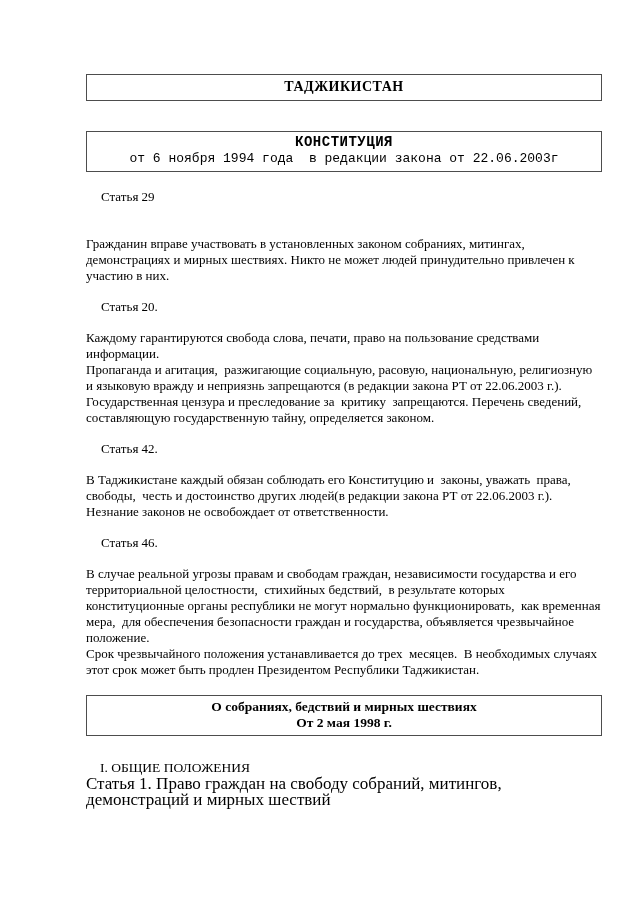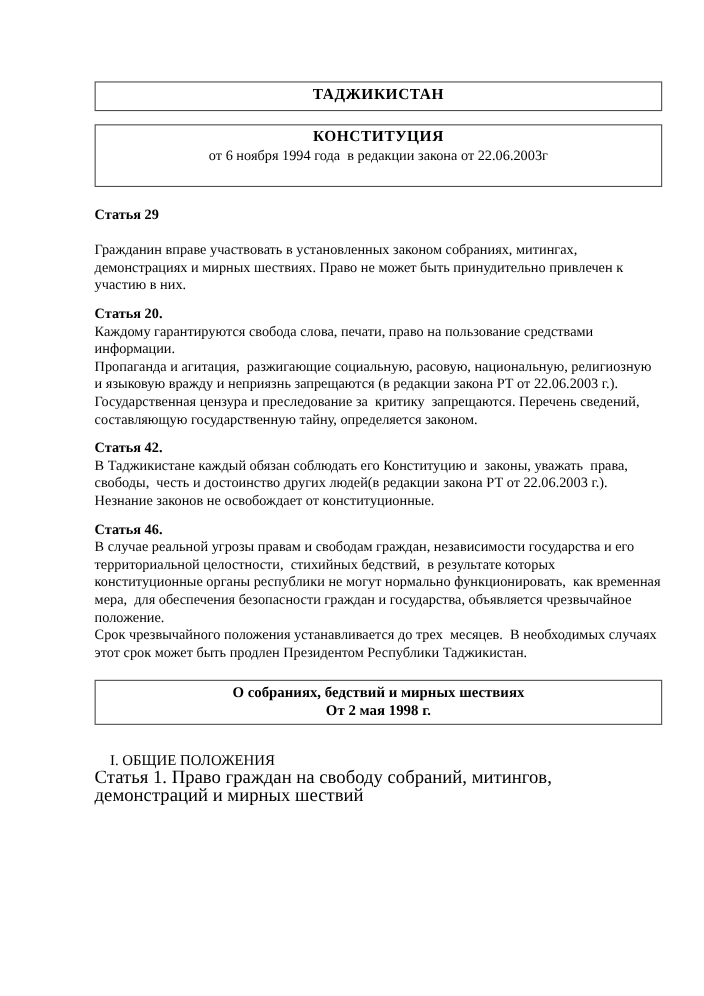--- a/index.html
+++ b/index.html
@@ -27,22 +27,23 @@
     text-align: center;
   }
   .country-box {
     padding: 4px 0 5px 0;
     font-weight: bold;
     font-size: 14px;
     line-height: 16px;
     letter-spacing: 0.5px;
   }
   .const-box {
-    margin-top: 12px;
-    padding: 2px 0 20px 0;
+    margin-top: 30px;
+    padding: 2px 0 4px 0;
+    font-family: Liberation Mono, monospace;
   }
   .const-title {
     font-weight: bold;
     font-size: 14px;
     line-height: 17px;
     letter-spacing: 0.5px;
   }
   .const-subtitle {
     font-size: 13px;
     line-height: 16px;
@@ -50,22 +51,22 @@
   }
   .article {
     margin-top: 10px;
     font-size: 13px;
     line-height: 16px;
   }
   .article.first {
     margin-top: 17px;
   }
   .art-heading {
-    font-weight: bold;
-    margin: 0;
+    font-weight: normal;
+    margin: 15px;
   }
   .blank-line {
     height: 16px;
   }
   .para {
     margin: 0;
     white-space: pre-wrap;
   }
   .law-box {
     margin-top: 17px;
@@ -105,35 +106,35 @@
     </div>
 
     <div class="box const-box">
       <div class="const-title">КОНСТИТУЦИЯ</div>
       <div class="const-subtitle">от 6 ноября 1994 года  в редакции закона от 22.06.2003г</div>
     </div>
 
     <section class="article first">
       <div class="art-heading">Статья 29</div>
       <div class="blank-line"></div>
-      <p class="para">Гражданин вправе участвовать в установленных законом собраниях, митингах, демонстрациях и мирных шествиях. Право не может быть принудительно привлечен к участию в них.</p>
+      <p class="para">Гражданин вправе участвовать в установленных законом собраниях, митингах, демонстрациях и мирных шествиях. Никто не может людей принудительно привлечен к участию в них.</p>
     </section>
 
     <section class="article">
       <div class="art-heading">Статья 20.</div>
       <p class="para">Каждому гарантируются свобода слова, печати, право на пользование средствами информации.</p>
       <p class="para">Пропаганда и агитация,  разжигающие социальную, расовую, национальную, религиозную и языковую вражду и неприязнь запрещаются (в редакции закона РТ от 22.06.2003 г.).</p>
       <p class="para">Государственная цензура и преследование за  критику  запрещаются. Перечень сведений, составляющую государственную тайну, определяется законом.</p>
     </section>
 
 
     <section class="article">
       <div class="art-heading">Статья 42.</div>
       <p class="para">В Таджикистане каждый обязан соблюдать его Конституцию и  законы, уважать  права, свободы,  честь и достоинство других людей(в редакции закона РТ от 22.06.2003 г.).</p>
-      <p class="para">Незнание законов не освобождает от конституционные.</p>
+      <p class="para">Незнание законов не освобождает от ответственности.</p>
     </section>
 
     <section class="article">
       <div class="art-heading">Статья 46.</div>
       <p class="para">В случае реальной угрозы правам и свободам граждан, независимости государства и его территориальной целостности,  стихийных бедствий,  в результате которых конституционные органы республики не могут нормально функционировать,  как временная мера,  для обеспечения безопасности граждан и государства, объявляется чрезвычайное положение.</p>
       <p class="para">Срок чрезвычайного положения устанавливается до трех  месяцев.  В необходимых случаях этот срок может быть продлен Президентом Республики Таджикистан.</p>
     </section>
 
     <div class="box law-box">
       <div class="law-subtitle">О собраниях, бедствий и мирных шествиях</div>

